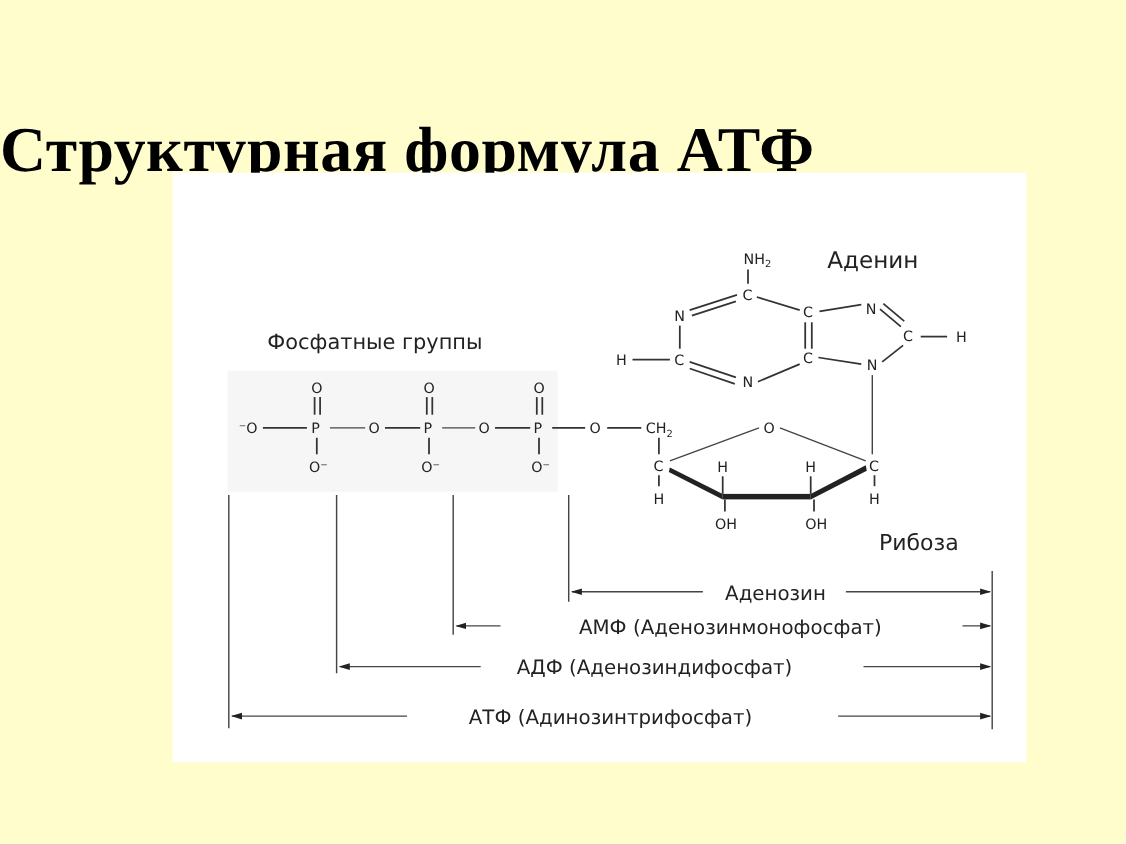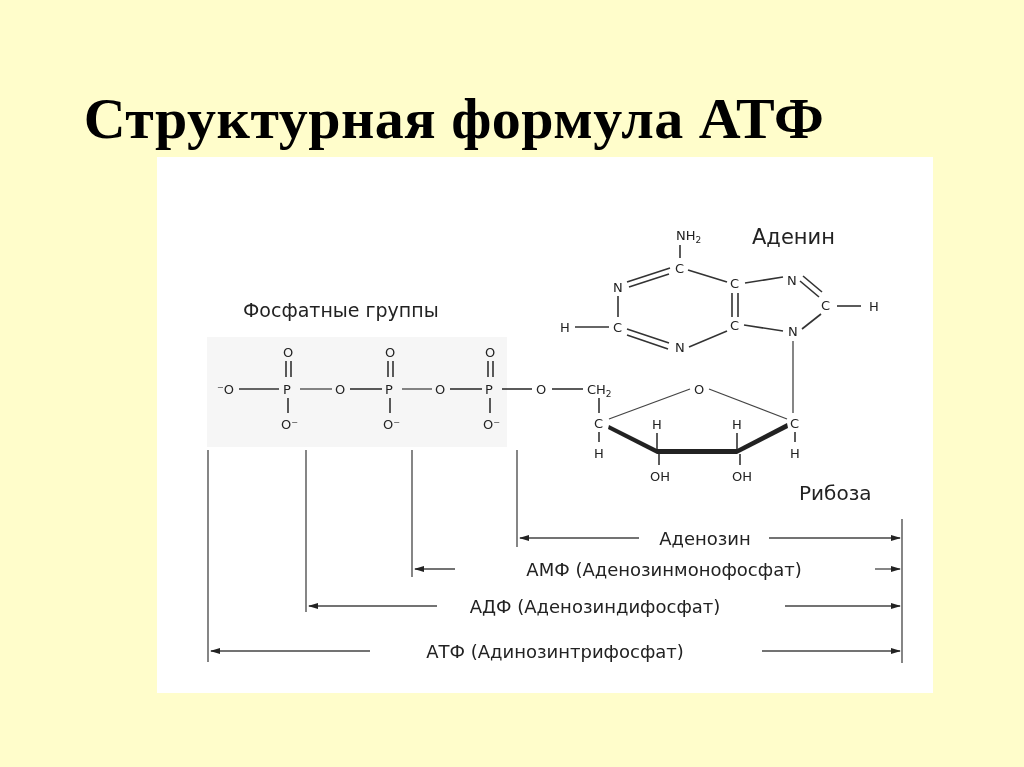--- a/index.html
+++ b/index.html
@@ -3,22 +3,22 @@
   <meta charset="utf-8">
   <style>
     html, body { margin: 0; padding: 0; }
     body {
       width: 1024px; height: 767px; overflow: hidden;
       background: #FFFDCB;
       position: relative;
       font-family: "DejaVu Sans", sans-serif;
     }
     .slide-title {
-      position: absolute; left: 0; top: 84px; width: 908px;
-      text-align: center;
+      position: absolute; left: 0; top: 101px; width: 908px;
+      text-align: left;
       font-family: "Liberation Serif", serif;
       font-weight: bold;
       font-size: 58px;
       color: #000;
       letter-spacing: 0.5px;
       line-height: 70px;
       z-index: 1;
     }
     .panel {
       position: absolute; left: 157px; top: 157px;

